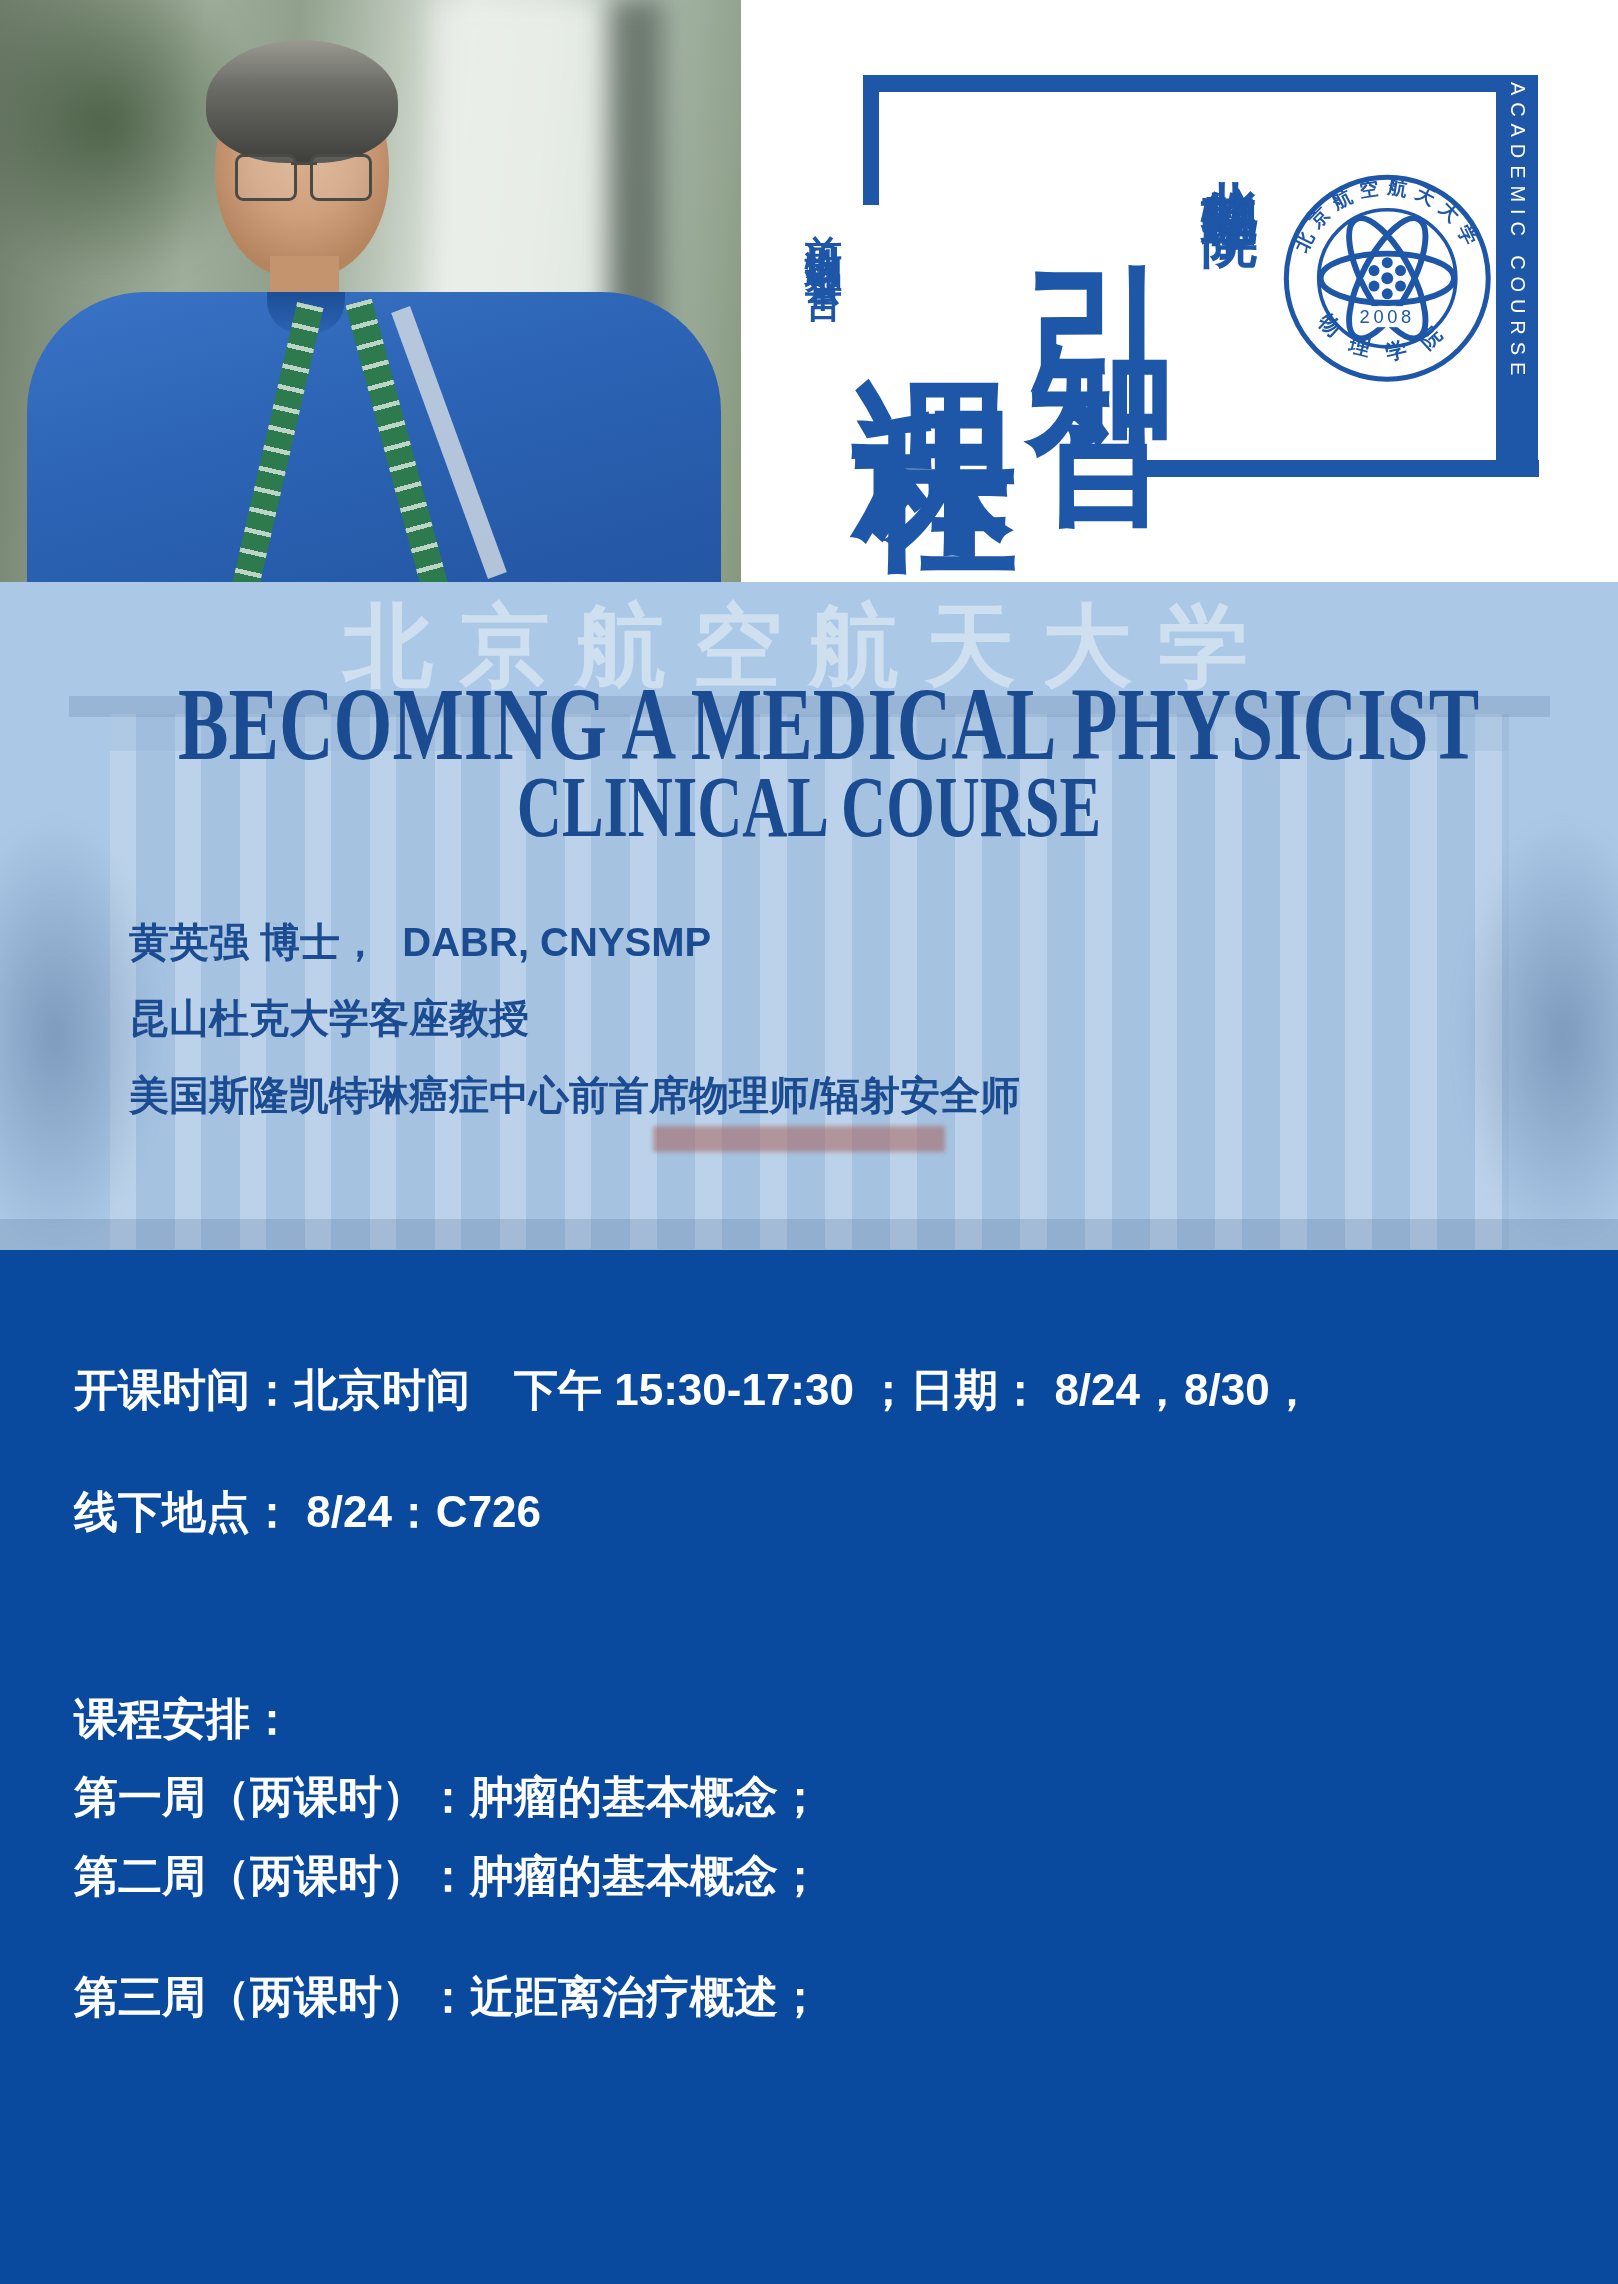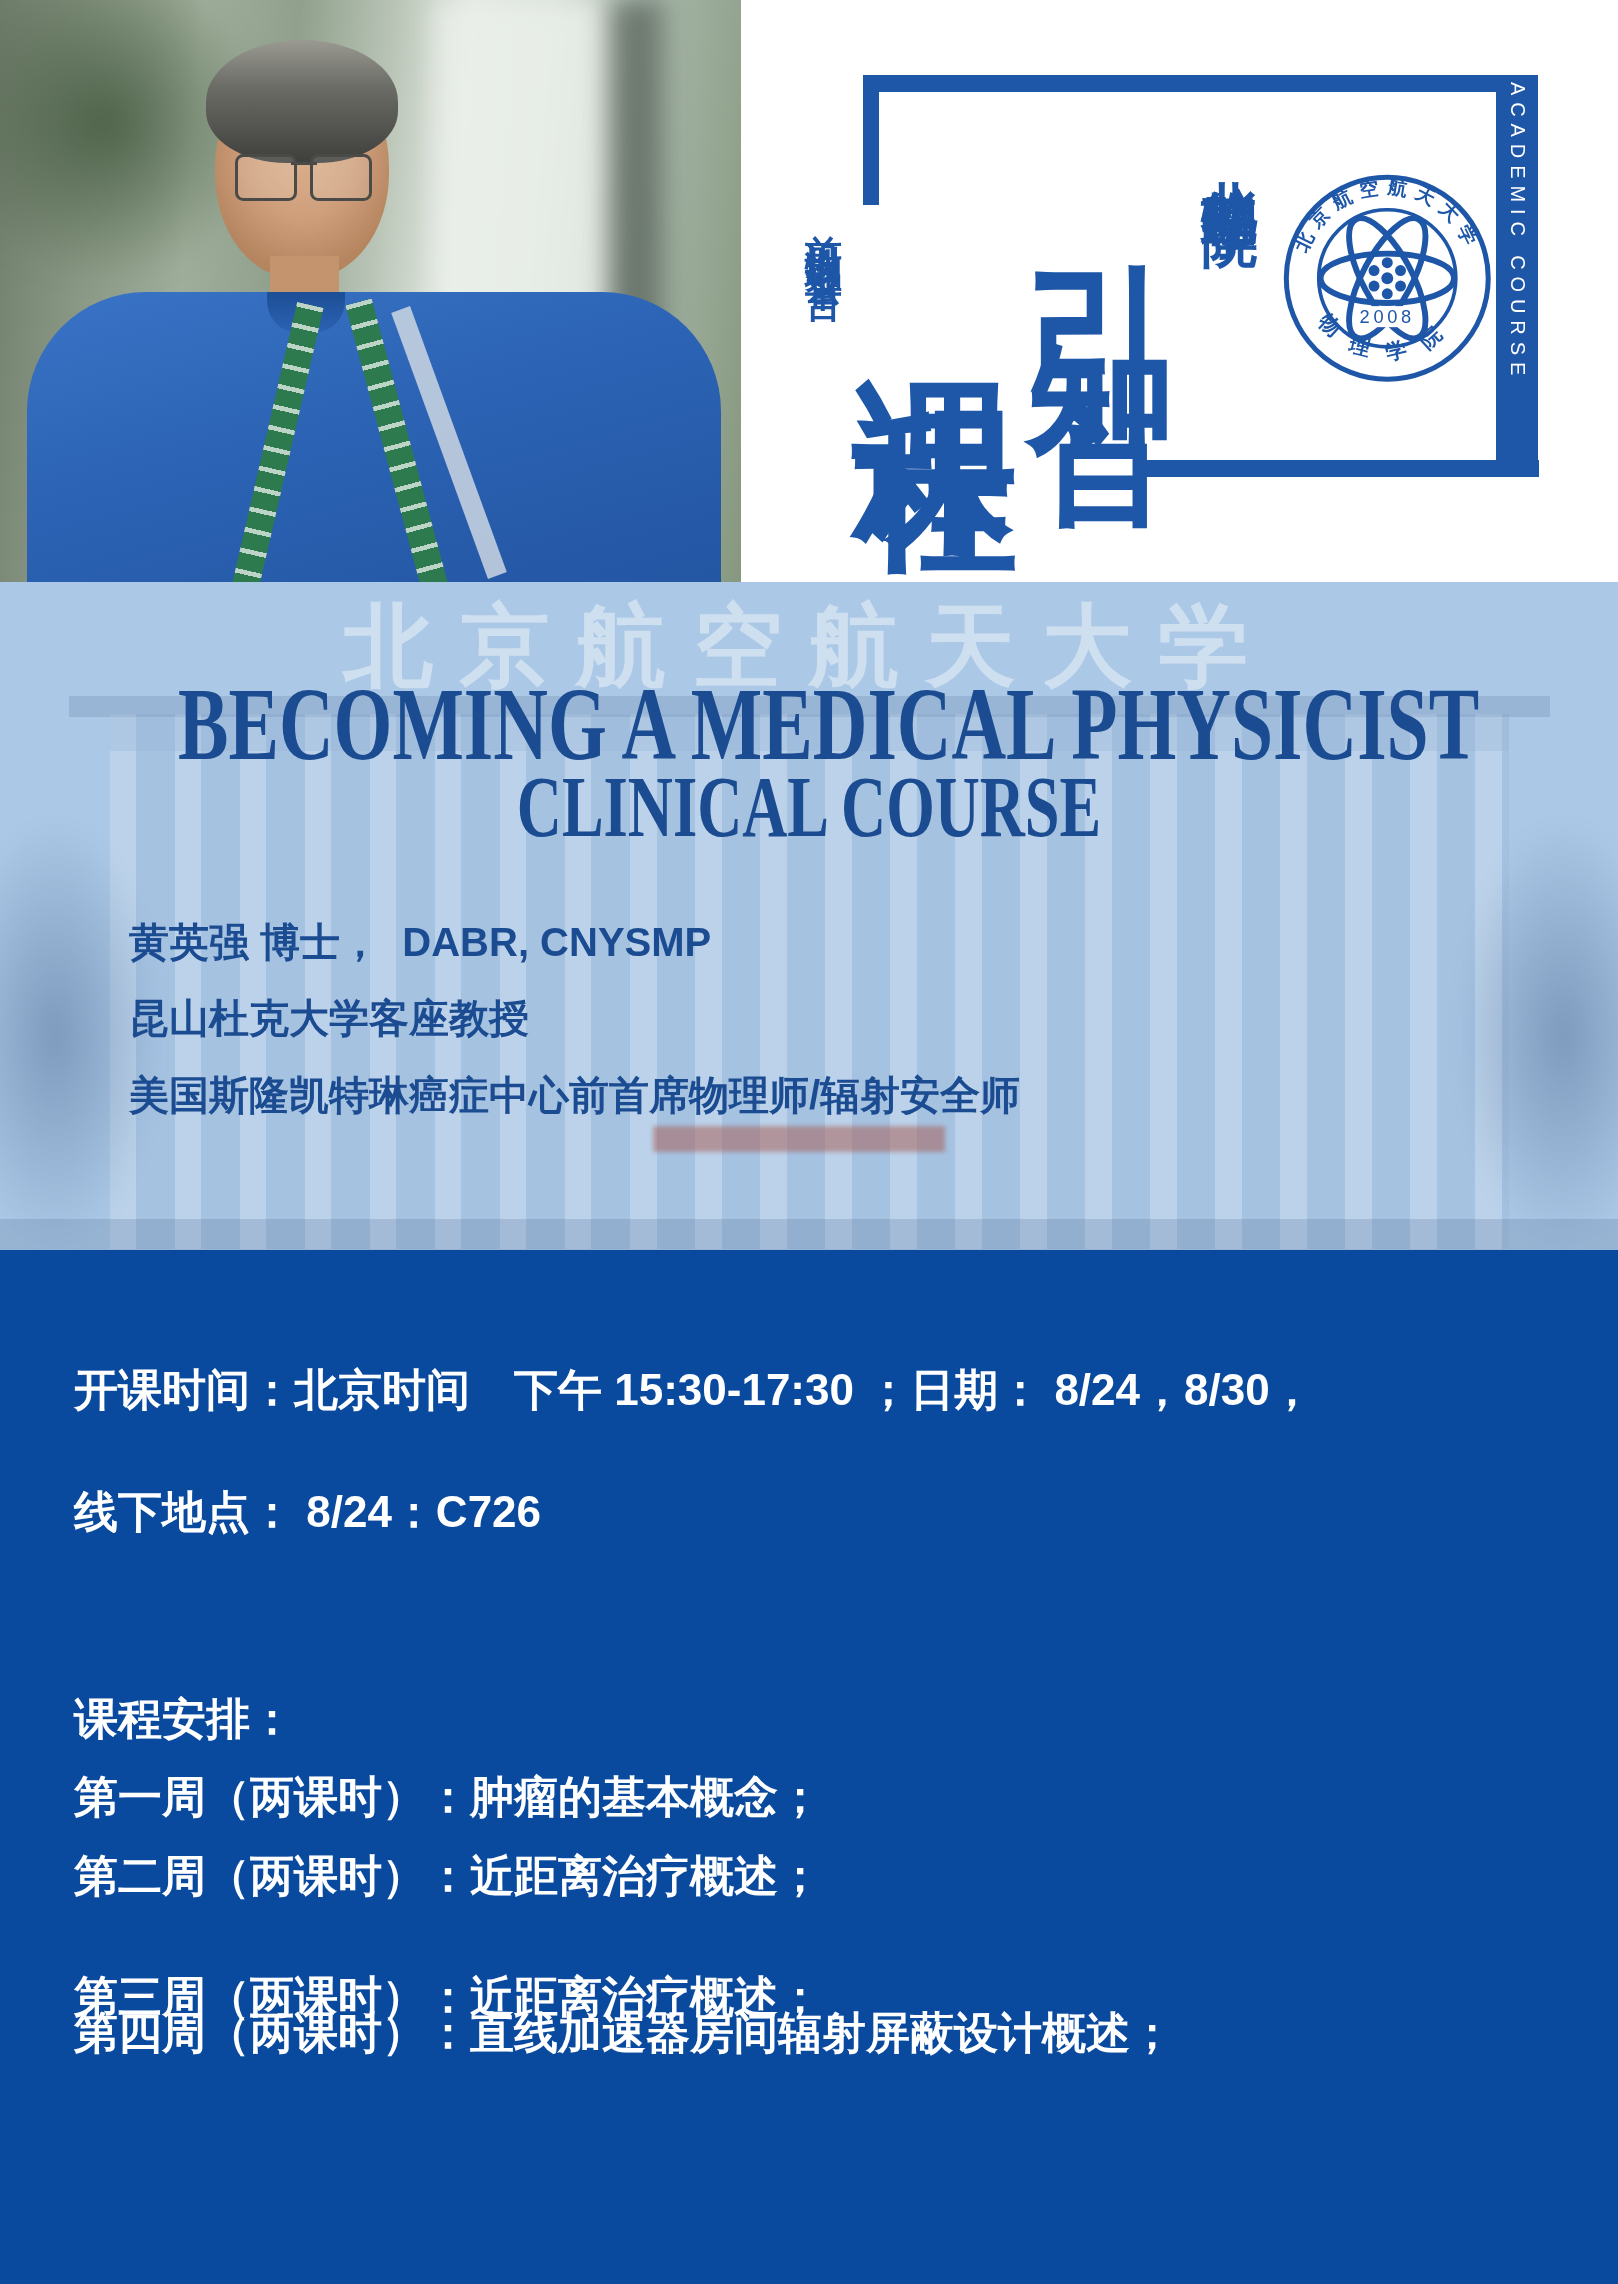--- a/index.html
+++ b/index.html
@@ -177,20 +177,19 @@
     <div class="speaker-line sp2">昆山杜克大学客座教授</div>
     <div class="speaker-line sp3">美国斯隆凯特琳癌症中心前首席物理师/辐射安全师</div>
   </div>
 
   <div class="abs details">
     <div class="wline sch1">开课时间：北京时间　下午 15:30-17:30 ；日期： 8/24，8/30，</div>
     <div class="wline sch3">线下地点： 8/24：C726</div>
 
     <div class="wline syl0">课程安排：</div>
     <div class="wline syl1">第一周（两课时）：肿瘤的基本概念；</div>
-    <div class="wline syl2">第二周（两课时）：近距离治疗概述；</div>
+    <div class="wline syl2">第二周（两课时）：肿瘤的基本概念；</div>
     <div class="wline syl3">第三周（两课时）：近距离治疗概述；</div>
-    <div class="wline syl4">第四周（两课时）：直线加速器房间辐射屏蔽设计概述；</div>
 
   </div>
 
 </div>
 
 
 </body></html>

